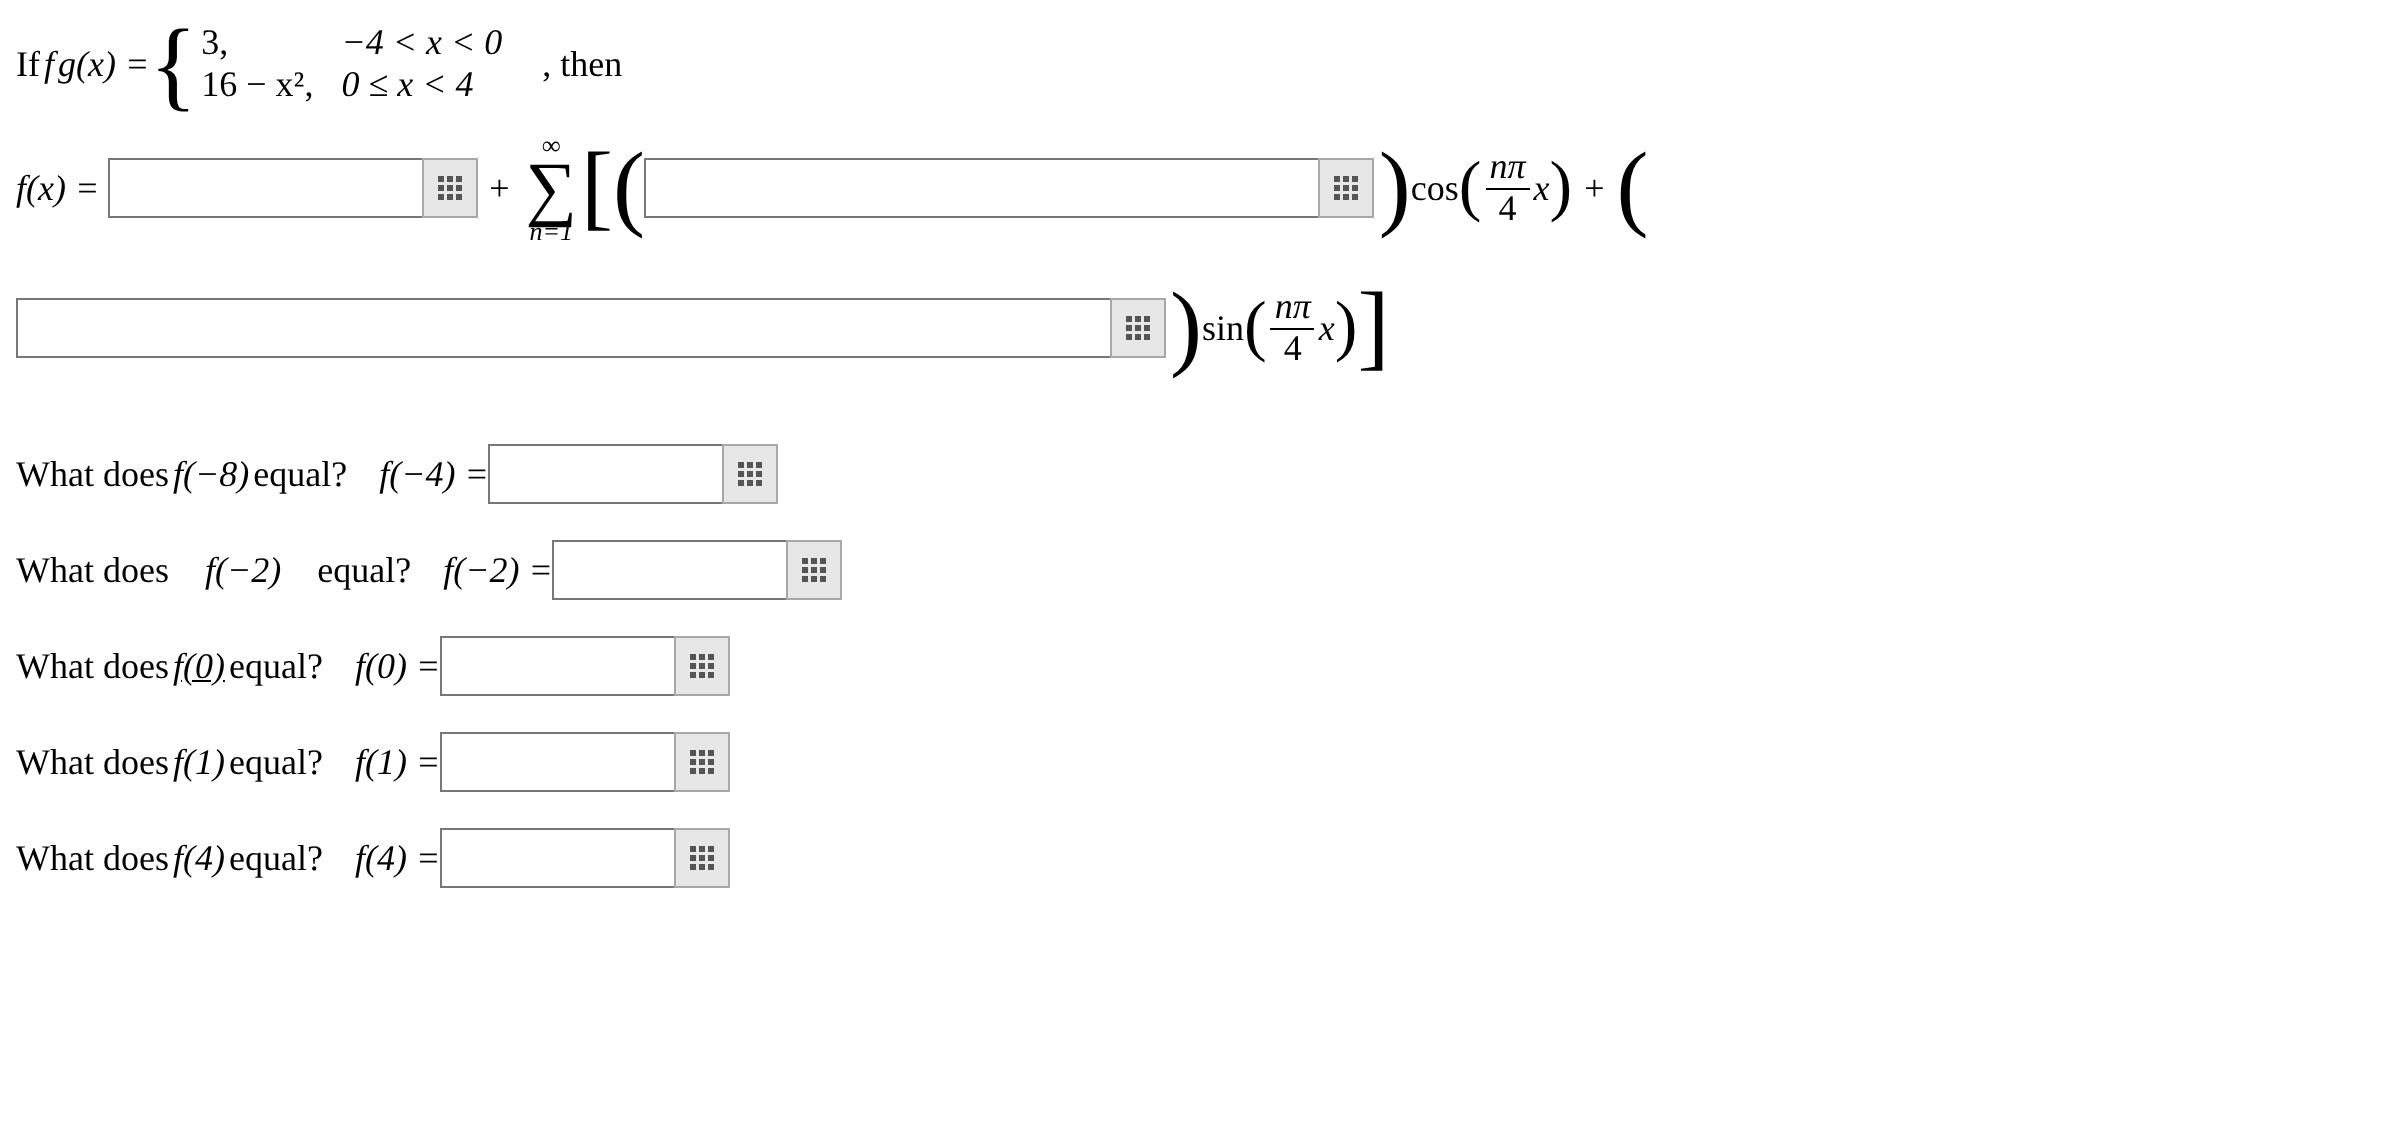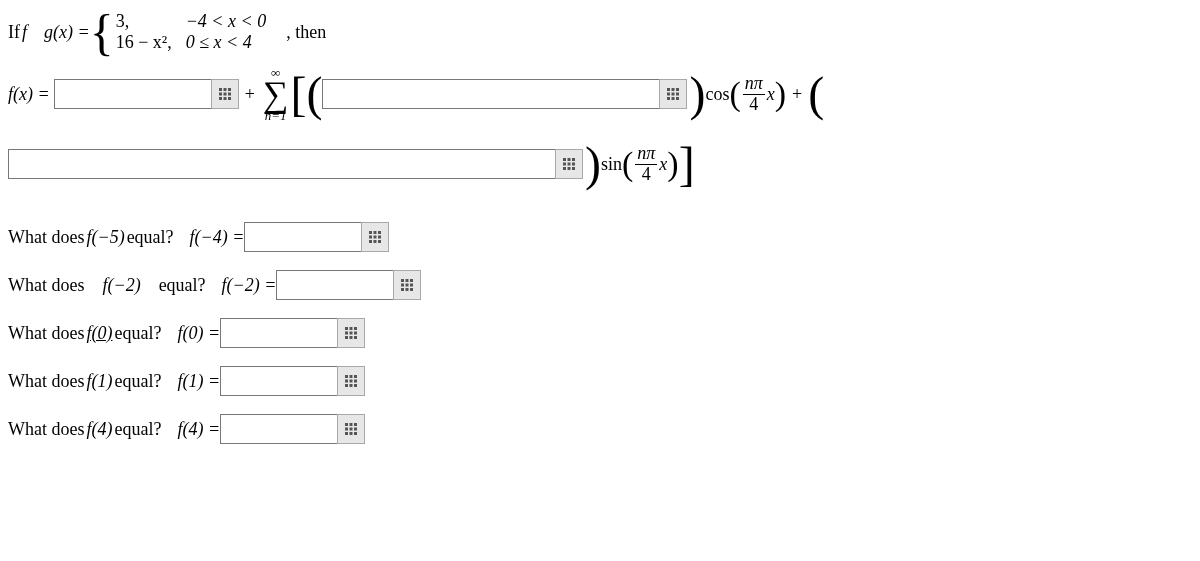--- a/index.html
+++ b/index.html
@@ -99,21 +99,21 @@
     .frac .den { padding: 0 2px; }
     .line1 { min-height: 56px; }
     .question-row { margin-top: 18px; margin-bottom: 16px; }
   </style>
 </head>
 <body>
 
 <div class="row line1">
   <span>If </span>
   <span class="math" style="margin:0 2px;">f</span>
-  <span class="math" style="margin-left:15px;">g(x) = </span>
+  <span class="math" style="margin-left:0;">g(x) = </span>
   <span class="brace-wrap">
     <span class="brace">{</span>
     <span class="cases">
       <span class="math math-up">3,</span>
       <span class="math">−4 &lt; x &lt; 0</span>
       <span class="math"><span class="math-up">16 − x²,</span></span>
       <span class="math">0 ≤ x &lt; 4</span>
     </span>
   </span>
   <span style="margin-left:20px;">, then</span>
@@ -207,21 +207,21 @@
     <span class="num math">nπ</span>
     <span class="den math-up">4</span>
   </span>
   <span class="math">x</span>
   <span class="medparen">)</span>
   <span class="bigbracket">]</span>
 </div>
 
 <div class="row question-row" style="margin-top:34px;">
   <span>What does </span>
-  <span class="math" style="margin:0 2px;">f(−5)</span>
+  <span class="math" style="margin:0 2px;">f(−8)</span>
   <span> equal?</span>
   <span style="display:inline-block;width:16px;"></span>
   <span class="math">f(−4) = </span>
   <input class="input small" value="" style="">
   <span class="keypad">
     <svg width="12" height="12" viewBox="0 0 12 12">
         <g fill="#555">
           <rect x="0" y="0" width="3" height="3"></rect>
           <rect x="4.5" y="0" width="3" height="3"></rect>
           <rect x="9" y="0" width="3" height="3"></rect>

